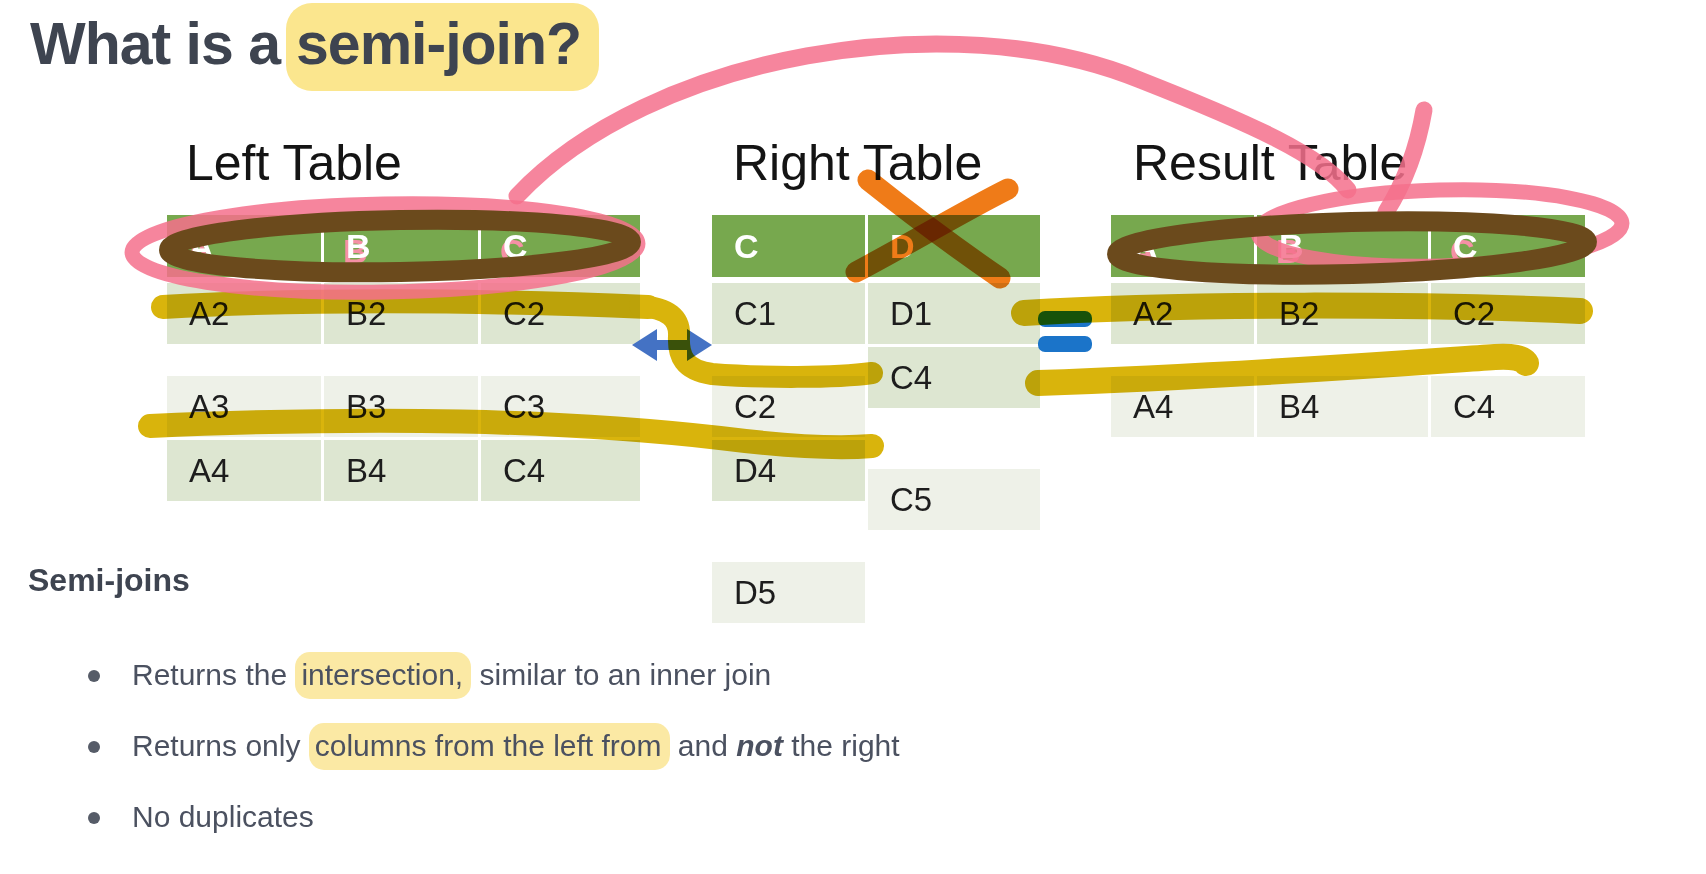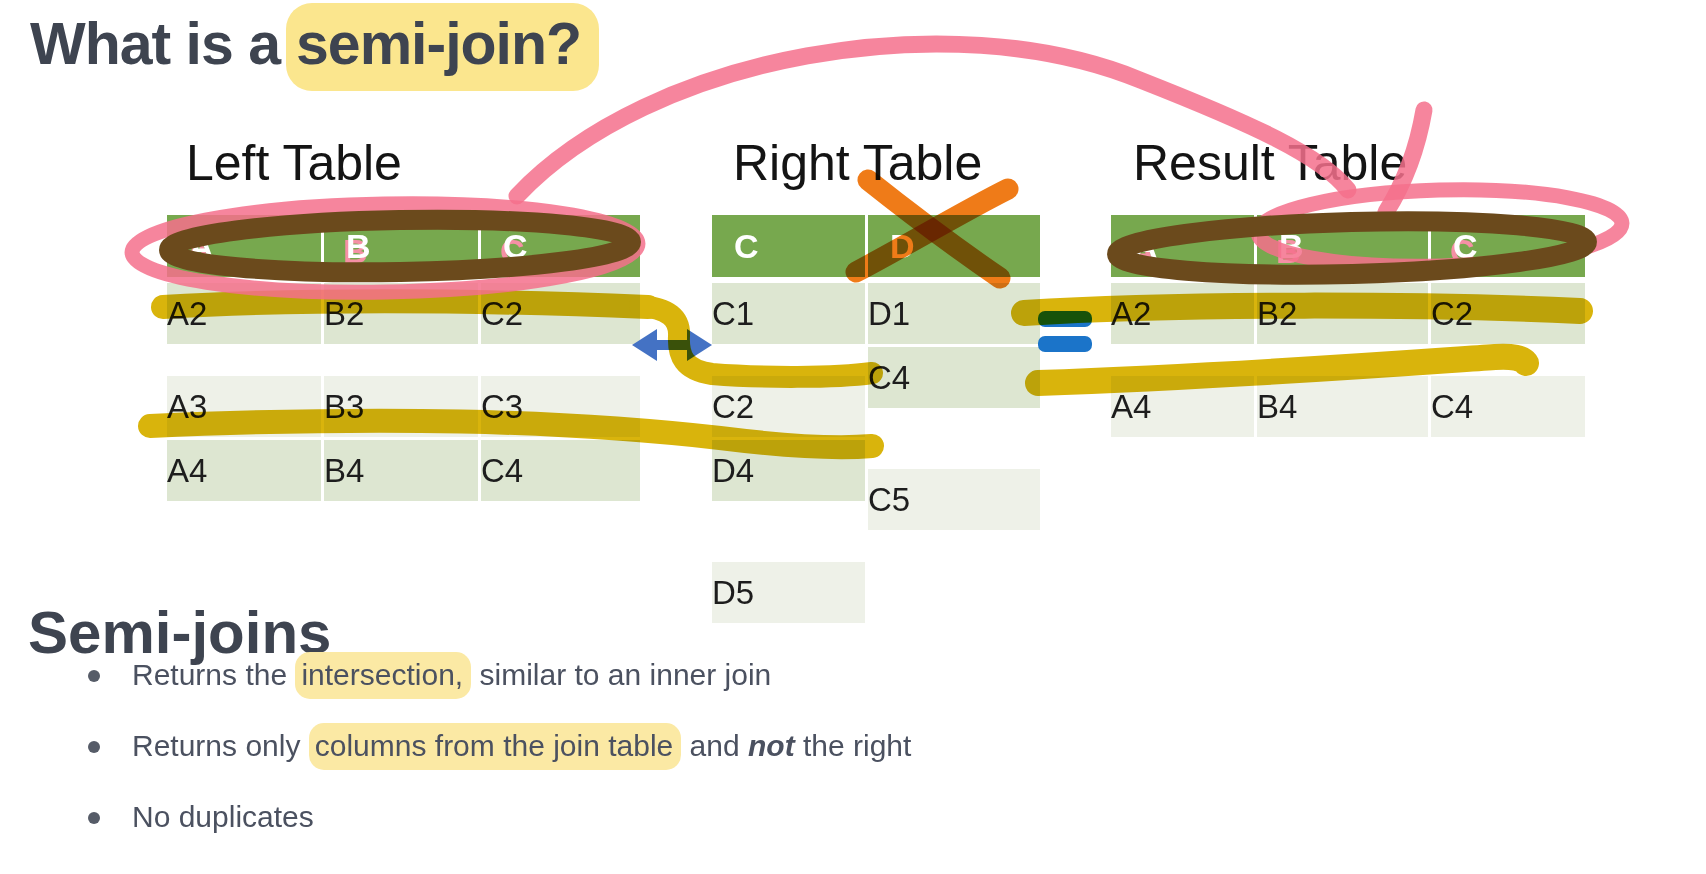--- a/index.html
+++ b/index.html
@@ -50,28 +50,28 @@
   .c3l{grid-template-columns:154px 154px 159px;}
   .c2r{grid-template-columns:153px 172px;}
   .c3s{grid-template-columns:143px 171px 154px;}
   .hcell{
     height:62px;background:var(--header-green);color:#ffffff;font-weight:700;
     font-size:34px;display:flex;align-items:center;padding-left:22px;box-sizing:border-box;
   }
   .pshadow{text-shadow:-3px 5px 0 var(--header-shadow-pink);}
   .cell{
     height:61px;font-size:33px;color:var(--table-text);
-    display:flex;align-items:center;box-sizing:border-box;
+    display:flex;align-items:center;padding-left:22px;box-sizing:border-box;
   }
   .bd{background:var(--row-dark);}
   .bl{background:var(--row-light);margin-top:29px;}
 
   .section-heading{
-    position:absolute;left:28px;top:562px;font-size:60px;font-weight:800;
-    color:var(--heading-text);white-space:nowrap;margin-top:36px;
+    position:absolute;left:28px;top:562px;font-size:32px;font-weight:800;
+    color:var(--heading-text);white-space:nowrap;
   }
   .bullets{position:absolute;left:80px;top:653px;font-size:30px;color:var(--body-text);}
   .bullet{position:relative;padding-left:52px;line-height:44px;margin-bottom:27px;white-space:nowrap;}
   .bullet .dot{
     position:absolute;left:8px;top:17px;width:12px;height:12px;border-radius:50%;
     background:var(--bullet-dot);
   }
   .hl-soft{background:var(--highlight-soft);border-radius:15px;padding:6px 8px 8px 6px;}
   .bi{font-weight:700;font-style:italic;}
 
@@ -178,20 +178,20 @@
     </g>
   </svg>
 
   <div class="section-heading">Semi-joins</div>
 
   <div class="bullets">
     <div class="bullet">
       <span class="dot"></span><span>Returns the </span><span class="hl-soft">intersection,</span><span> similar to an inner join</span>
     </div>
     <div class="bullet">
-      <span class="dot"></span><span>Returns only </span><span class="hl-soft">columns from the join table</span><span> and </span><span class="bi">not</span><span> the right</span>
+      <span class="dot"></span><span>Returns only </span><span class="hl-soft">columns from the left from</span><span> and </span><span class="bi">not</span><span> the right</span>
     </div>
     <div class="bullet">
       <span class="dot"></span><span>No duplicates</span>
     </div>
   </div>
 
 </div>
 
 </body></html>

